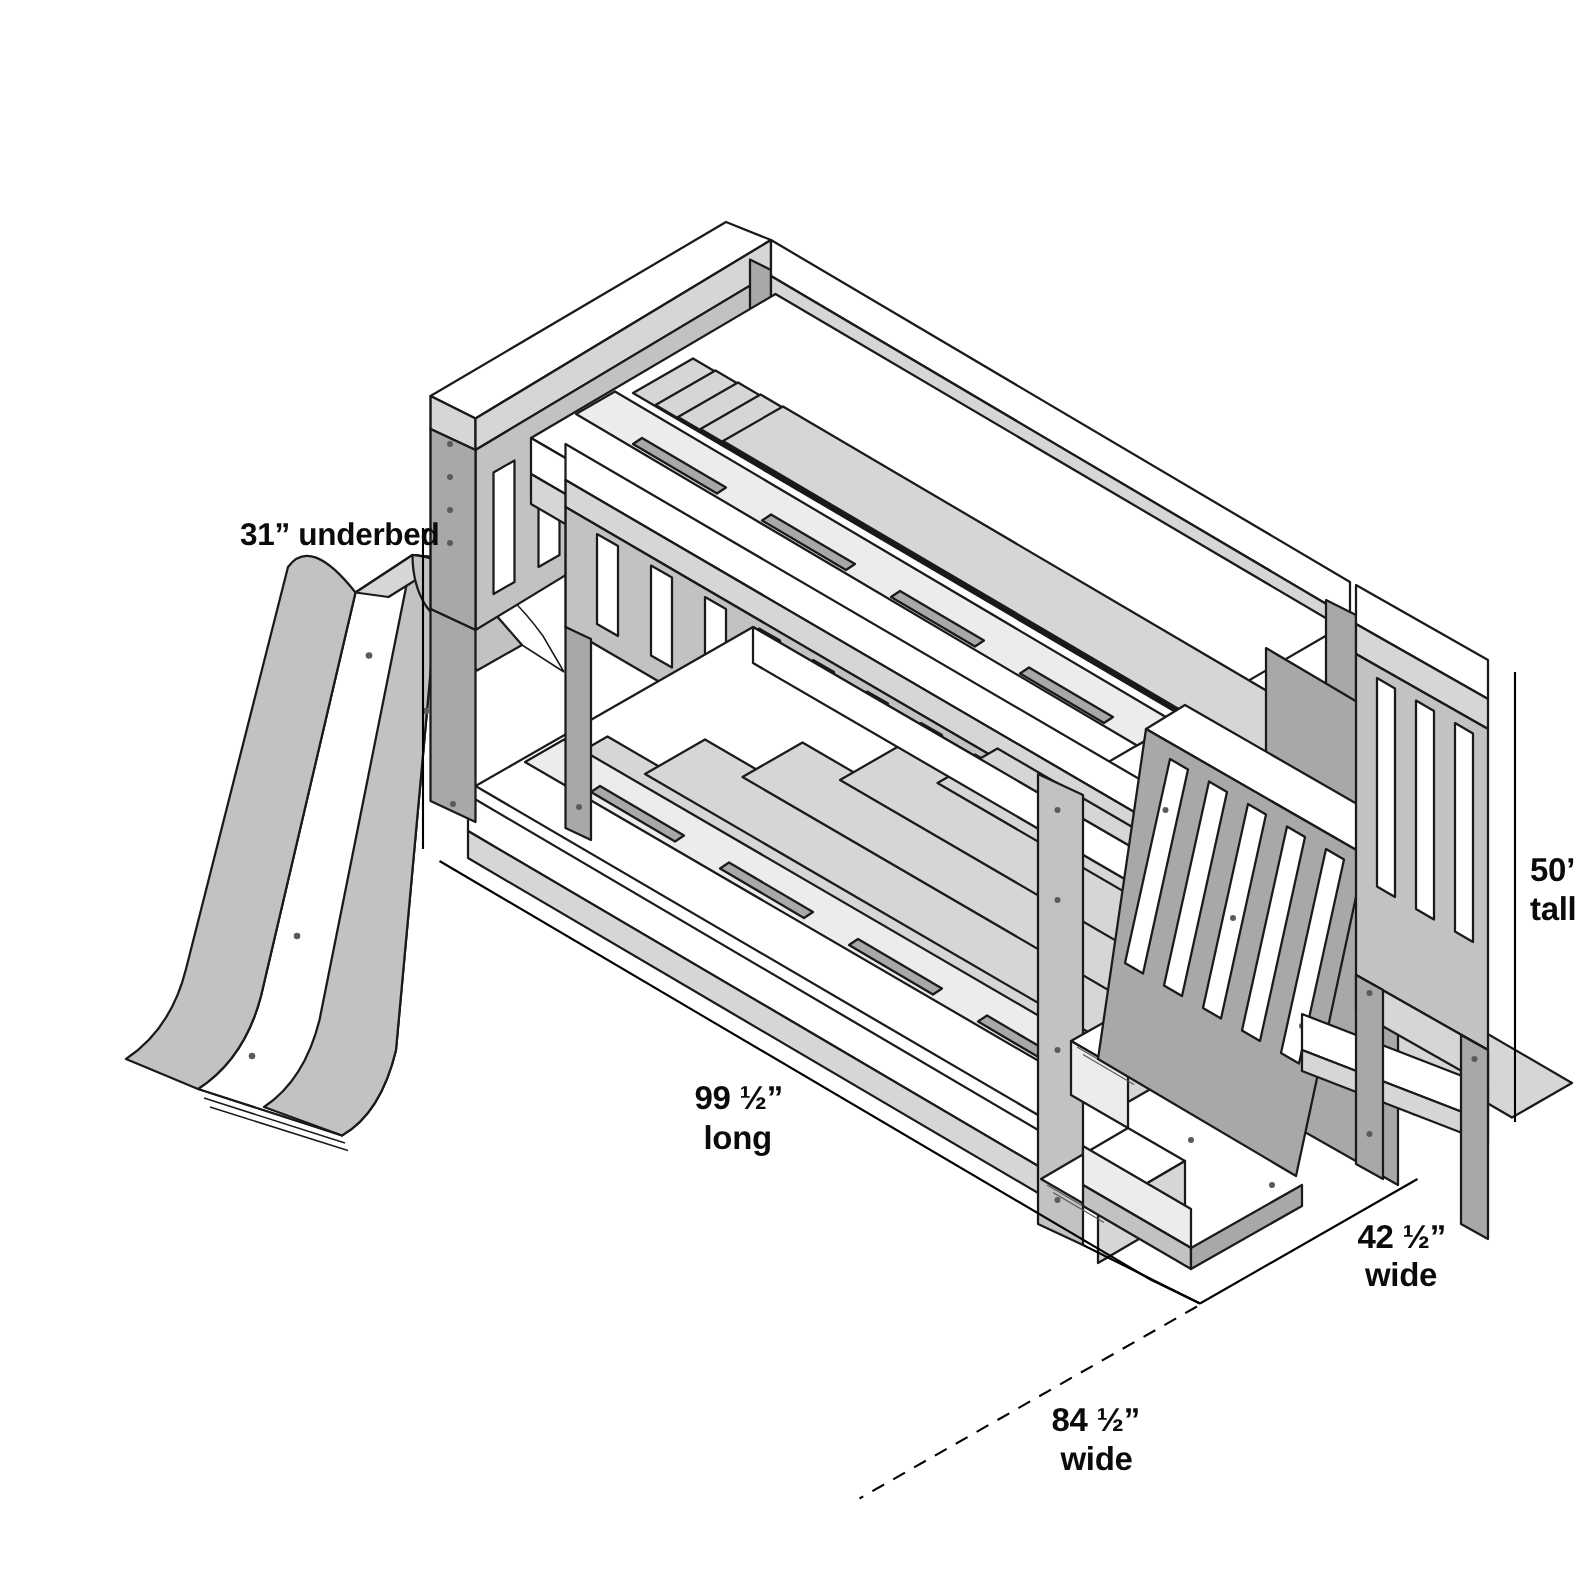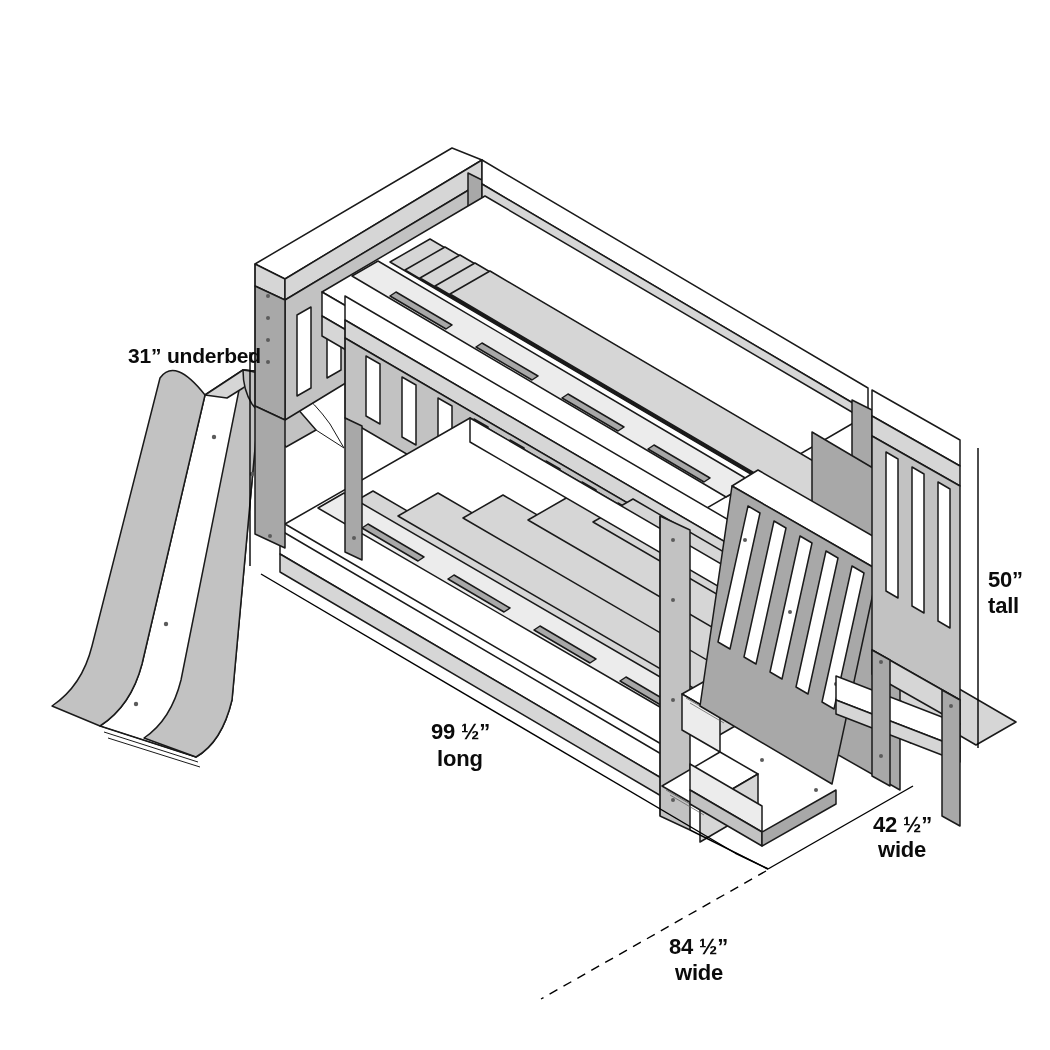--- a/index.html
+++ b/index.html
@@ -1,21 +1,21 @@
 <!DOCTYPE html>
 <html><head>
 <meta charset="utf-8">
 <style>
   html,body{margin:0;padding:0;background:#ffffff;}
   body{
     width:1050px;height:1050px;
     font-family:"Liberation Sans","DejaVu Sans",sans-serif;
     overflow:hidden;position:relative;
   }
-  #stage{position:absolute;inset:0;width:984px;height:1050px;}
+  #stage{position:absolute;inset:0;width:984px;height:1050px;margin-left:32px;}
   svg{display:block;width:1050px;height:1050px;}
 
   .lbl{
     font-family:"Liberation Sans","DejaVu Sans",sans-serif;
     font-weight:bold;
     fill:#0b0b0b;
     font-size:21px;
     letter-spacing:-0.2px;
   }
   .lbl.big{font-size:22px;}

